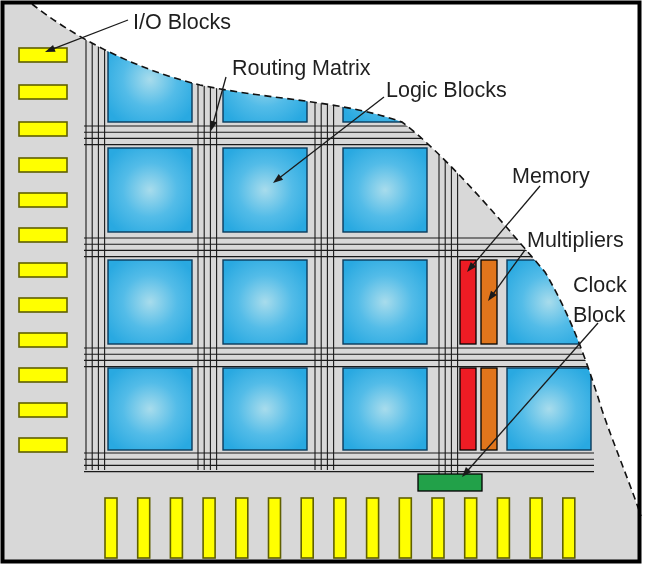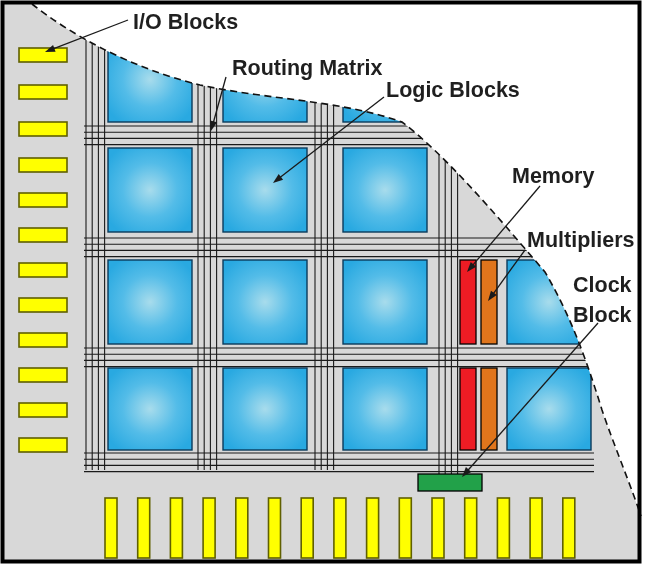--- a/index.html
+++ b/index.html
@@ -1,16 +1,16 @@
 <!DOCTYPE html>
 <html><head>
 <meta charset="utf-8">
 <style>
   html,body{margin:0;padding:0;background:#ffffff;}
-  .stage{position:relative;width:648px;height:567px;font-family:"Liberation Sans",sans-serif;font-weight:bold;}
+  .stage{position:relative;width:648px;height:567px;font-family:"Liberation Sans",sans-serif;}
   svg{display:block;}
   text{font-family:"Liberation Sans",sans-serif;}
 </style>
 </head>
 <body>
 
 <div class="stage">
   <svg id="fig" width="648" height="567" viewBox="0 0 648 567">
       <defs>
         <radialGradient id="lg" cx="50%" cy="50%" r="72%">

